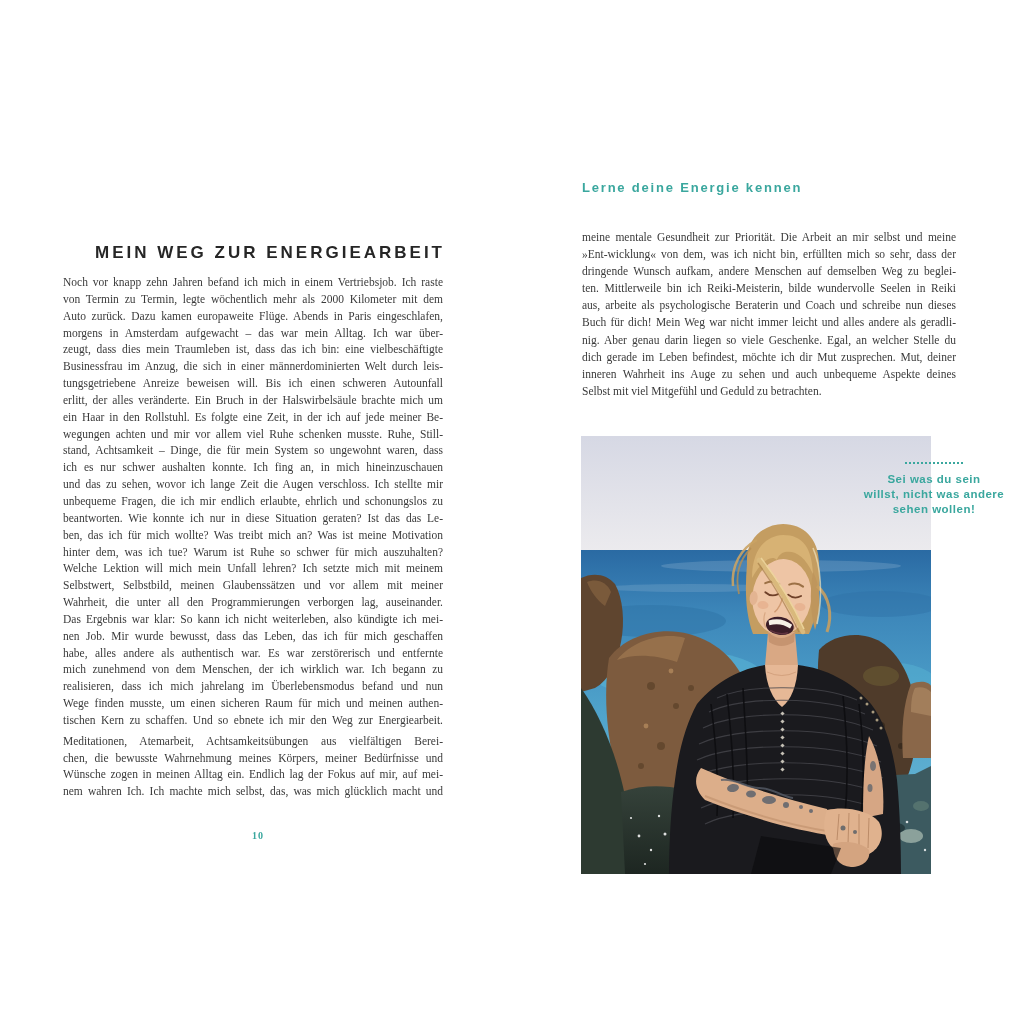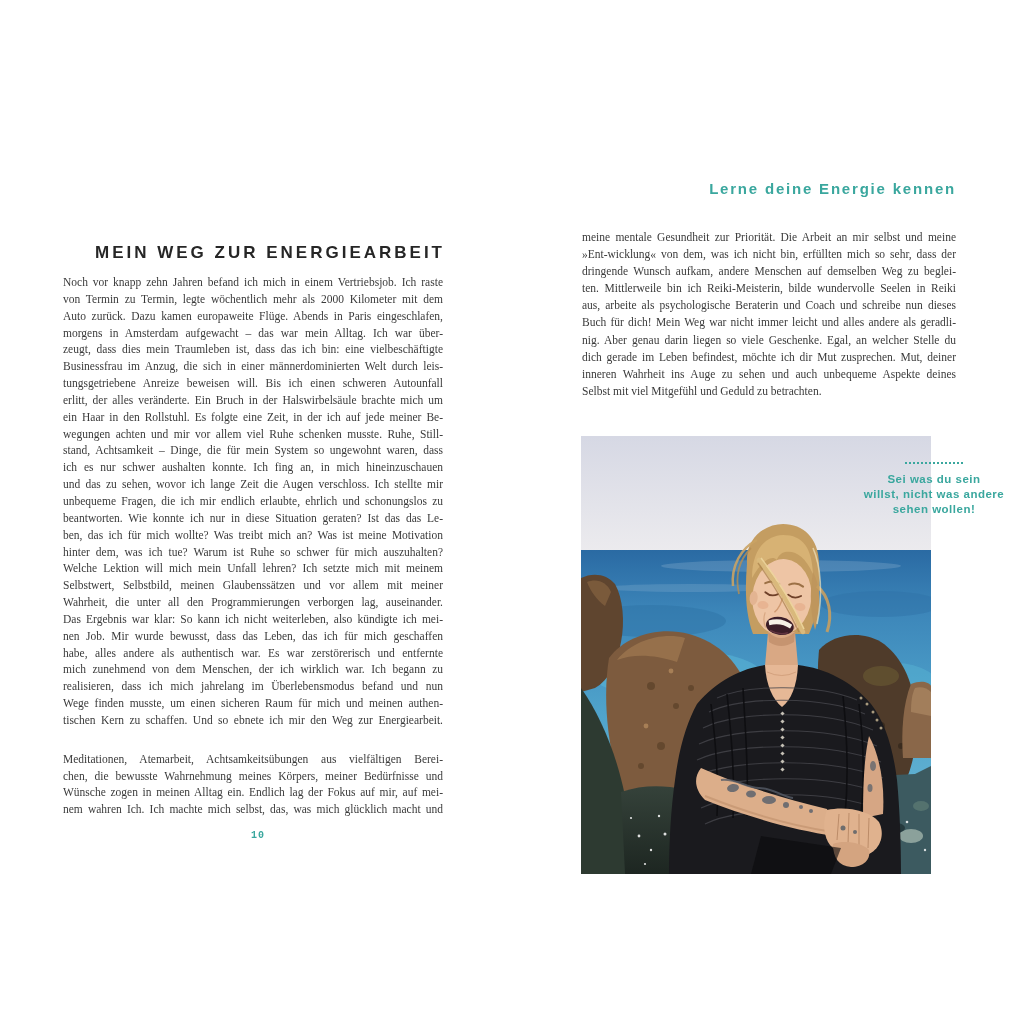--- a/index.html
+++ b/index.html
@@ -17,35 +17,35 @@
     font-size:17px;font-weight:700;letter-spacing:3px;color:#262626;
     white-space:nowrap;
   }
   .body-col{
     position:absolute;color:#3a3a3a;
     font-size:11.5px;line-height:16.85px;
   }
   .left-col{left:63px;top:274px;width:380px;}
   .right-col{left:582px;top:229px;width:374px;line-height:17.1px;}
   .para{margin:0;}
-  .para + .para{margin-top:22px;}
+  .para + .para{margin-top:4px;}
   .jline{text-align:justify;text-align-last:justify;}
   .para.no-stretch-last .jline:last-child{text-align-last:left;}
 
   .page-number{
     position:absolute;left:68px;top:830px;width:380px;text-align:center;
-    font-family:Liberation Mono, monospace;
+    font-family:Liberation Serif, serif;
     font-size:10px;font-weight:700;letter-spacing:1px;color:#3AA79E;
   }
 
   
   .running-header{
-    position:absolute;left:582px;top:180px;width:374px;text-align:right;
+    position:absolute;left:582px;top:180px;width:374px;text-align:left;
     font-family:"Liberation Sans", sans-serif;
-    font-size:15px;font-weight:700;letter-spacing:1.8px;color:#3AA79E;
+    font-size:13px;font-weight:700;letter-spacing:1.8px;color:#3AA79E;
     white-space:nowrap;
   }
   .photo{
     position:absolute;left:581px;top:436px;width:350px;height:438px;margin:0;
   }
   .photo svg{display:block;width:100%;height:100%;}
 
   .margin-quote{
     position:absolute;left:852px;top:462px;width:164px;text-align:center;
     font-family:"Liberation Sans", sans-serif;

